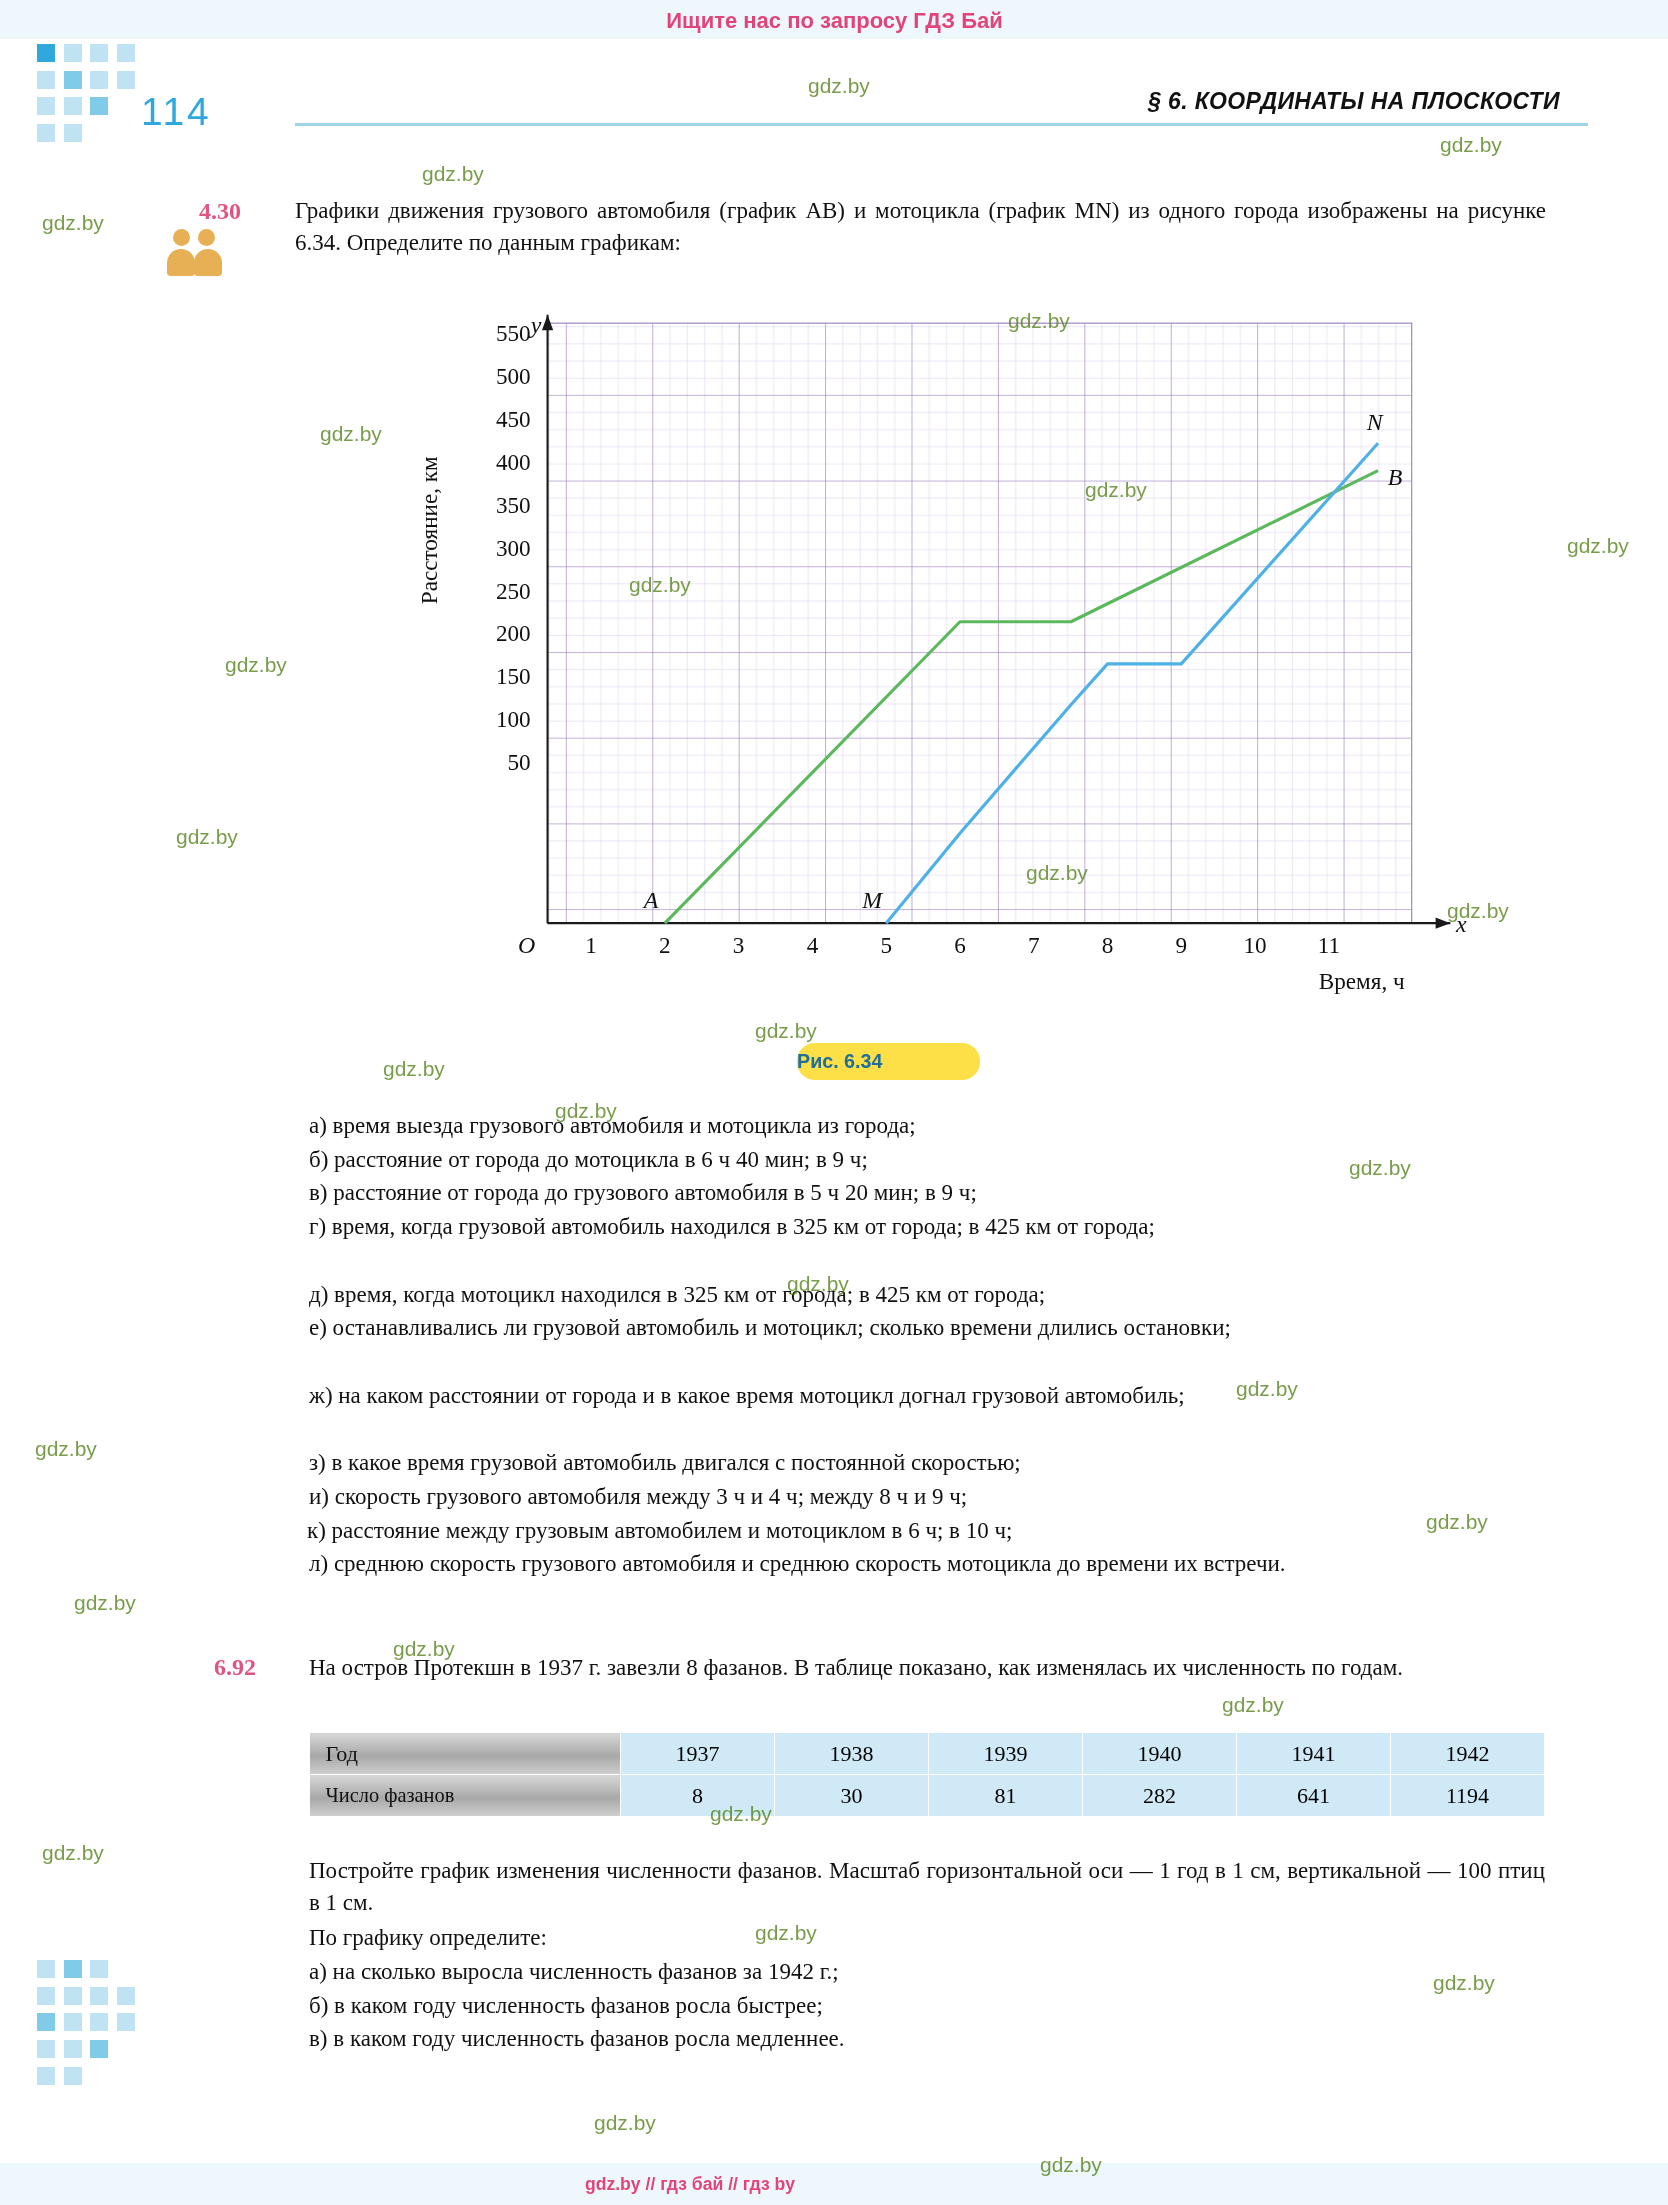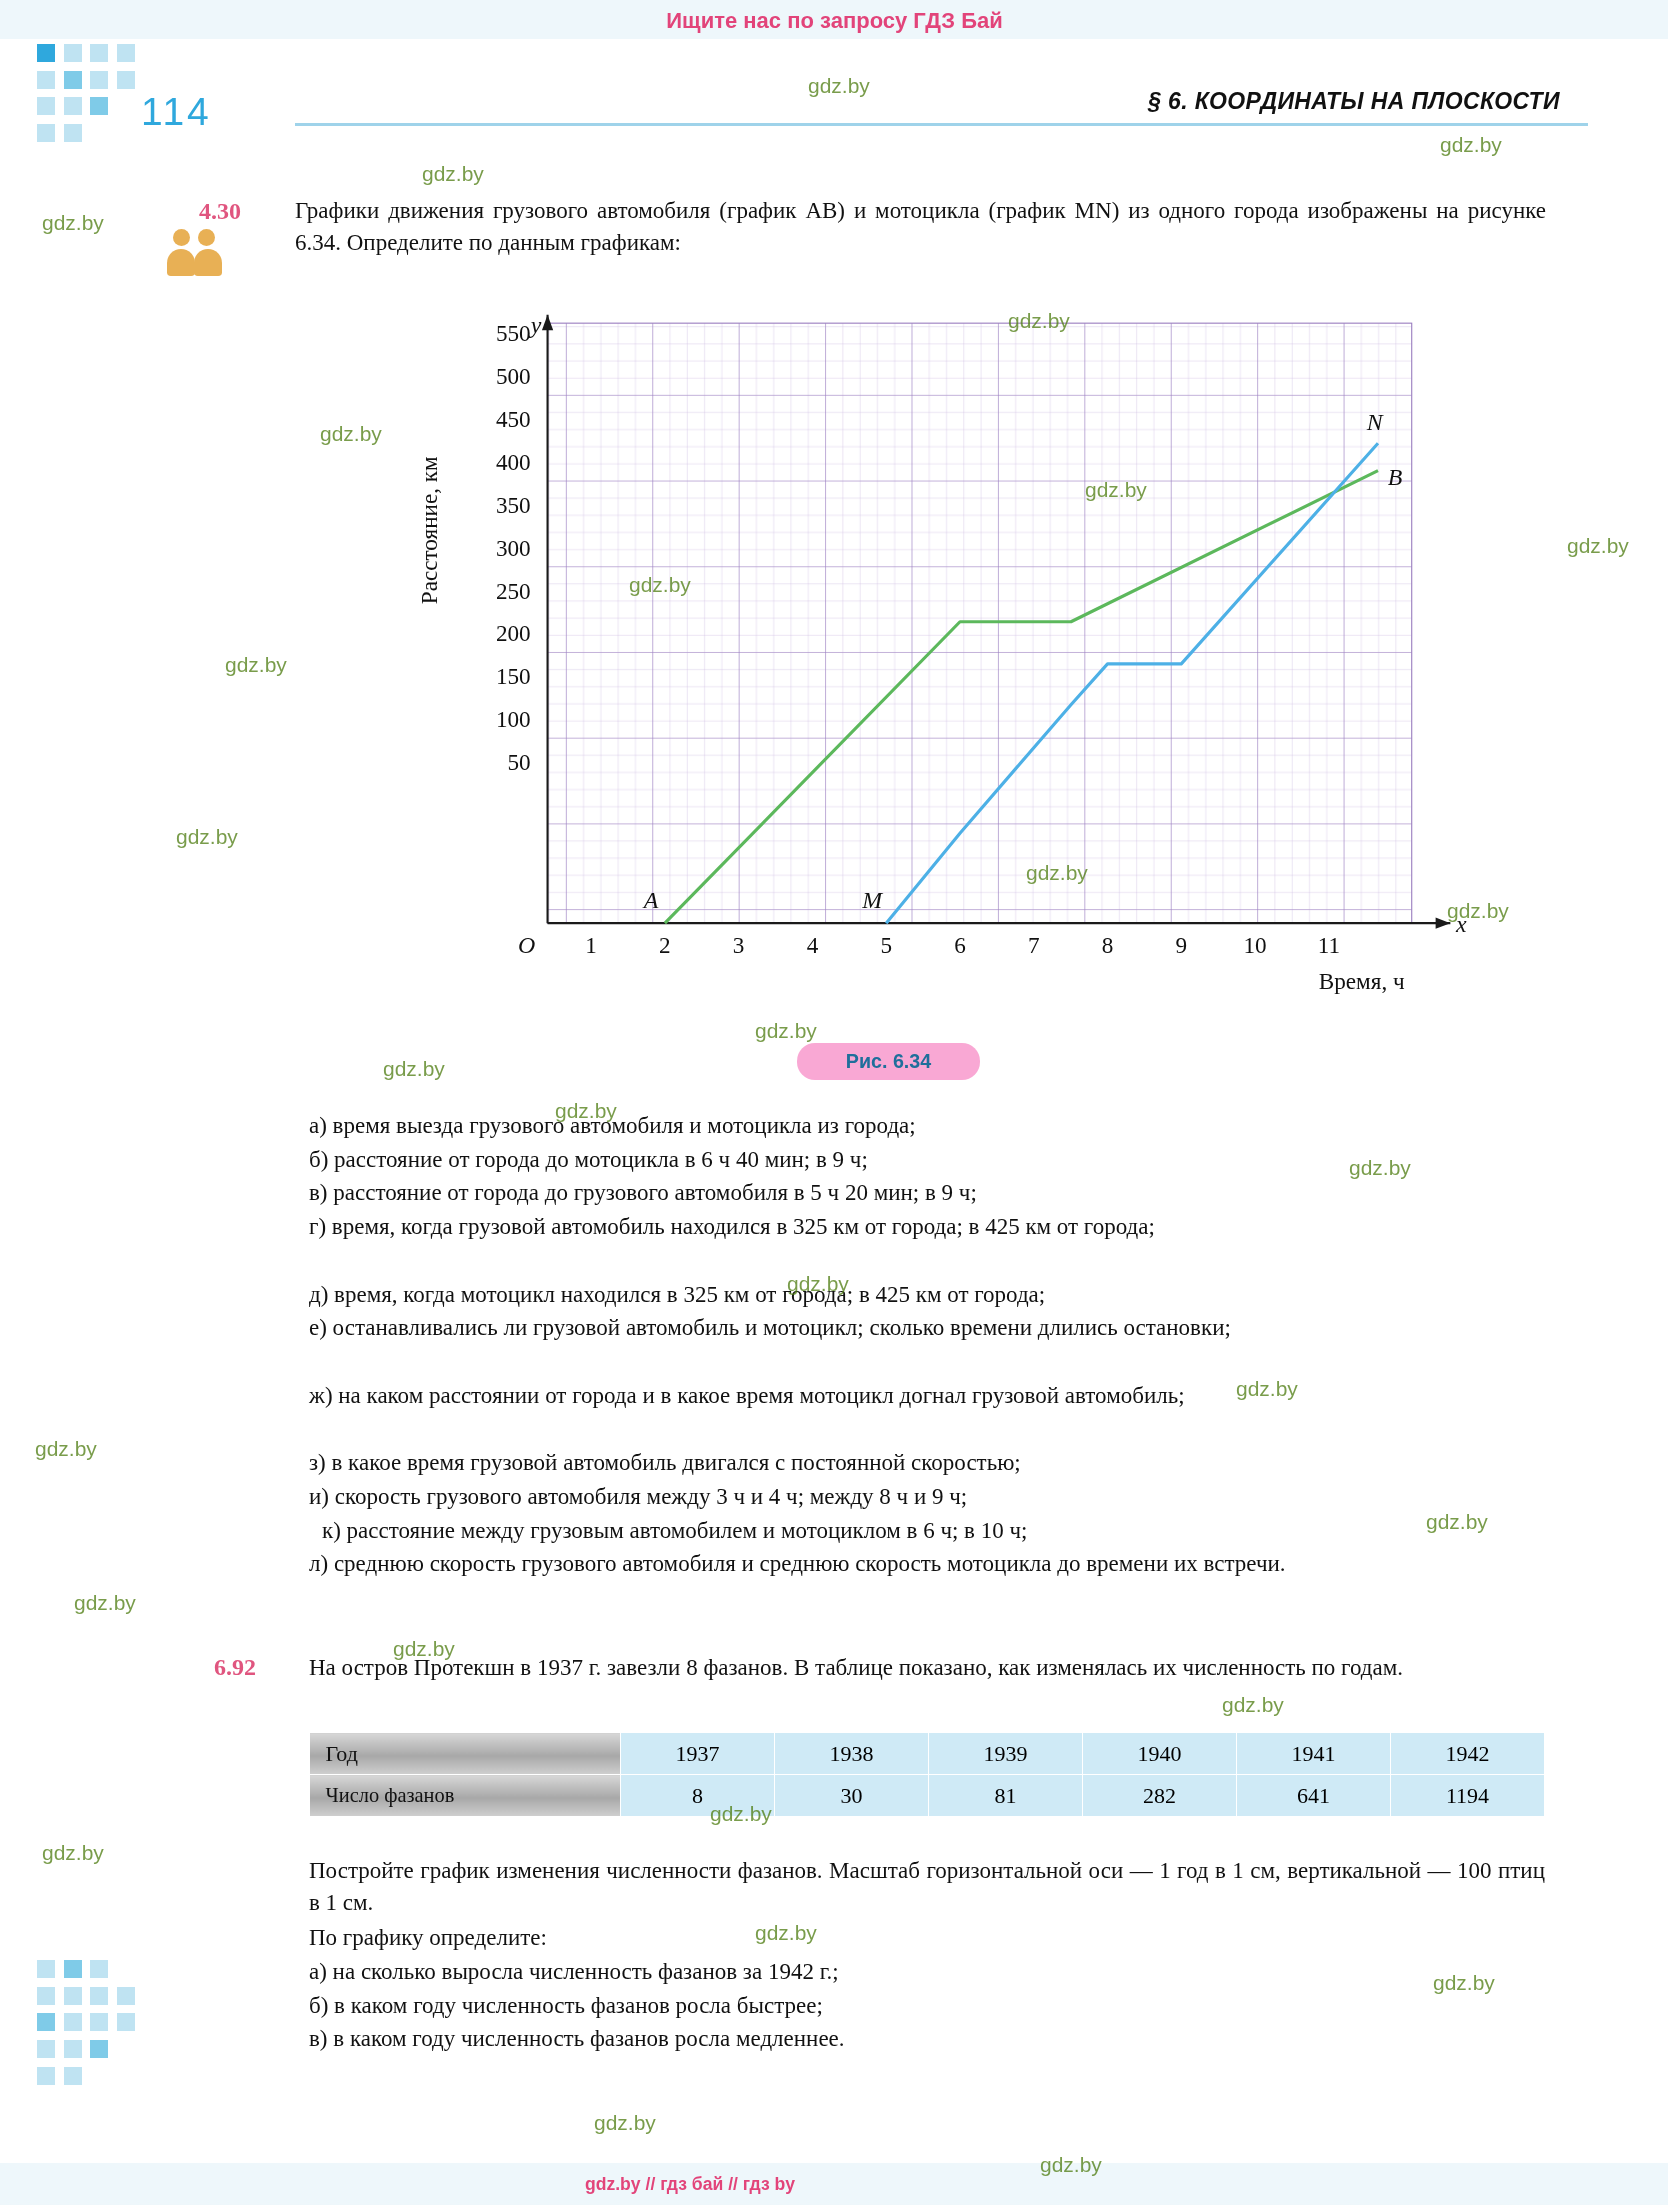--- a/index.html
+++ b/index.html
@@ -62,23 +62,23 @@
   
   .para{
     position:absolute;
     font-size:23px;line-height:32px;color:#111;
     text-align:justify;
   }
   
   .figure{position:absolute;left:393px;top:309px;width:1096px;height:759px;}
   .figcap{
     position:absolute;left:797px;top:1043px;
-    width:183px;height:37px;border-radius:18px;background:#f9a8d4;
+    width:183px;height:37px;border-radius:18px;background:#fde047;
     font-family:"Liberation Sans", sans-serif;font-size:19.7px;font-weight:bold;color:#1f6f9b;
-    text-align:center;line-height:37px;
+    text-align:left;line-height:37px;
   }
   
   .tbl{
     position:absolute;left:309px;top:1732px;width:1236px;
     border-collapse:collapse;
     font-family:"Liberation Serif", serif;font-size:22px;
   }
   .tbl td{
     border:1.4px solid #ffffff;
     height:39px;text-align:center;
@@ -219,21 +219,21 @@
 
 <div class="para" style="left:309px;top:1110px;width:1236px;">а) время выезда грузового автомобиля и мотоцикла из города;</div>
 <div class="para" style="left:309px;top:1144px;width:1236px;">б) расстояние от города до мотоцикла в 6 ч 40 мин; в 9 ч;</div>
 <div class="para" style="left:309px;top:1177px;width:1236px;">в) расстояние от города до грузового автомобиля в 5 ч 20 мин; в 9 ч;</div>
 <div class="para" style="left:309px;top:1211px;width:1236px;">г) время, когда грузовой автомобиль находился в 325 км от города; в 425 км от города;</div>
 <div class="para" style="left:309px;top:1279px;width:1236px;">д) время, когда мотоцикл находился в 325 км от города; в 425 км от города;</div>
 <div class="para" style="left:309px;top:1312px;width:1236px;">е) останавливались ли грузовой автомобиль и мотоцикл; сколько времени длились остановки;</div>
 <div class="para" style="left:309px;top:1380px;width:1236px;">ж) на каком расстоянии от города и в какое время мотоцикл догнал грузовой автомобиль;</div>
 <div class="para" style="left:309px;top:1447px;width:1236px;">з) в какое время грузовой автомобиль двигался с постоянной скоростью;</div>
 <div class="para" style="left:309px;top:1481px;width:1236px;">и) скорость грузового автомобиля между 3 ч и 4 ч; между 8 ч и 9 ч;</div>
-<div class="para" style="left:322px;top:1515px;width:1236px;">к) расстояние между грузовым автомобилем и мотоциклом в 6 ч; в 10 ч;</div>
+<div class="para" style="left:307px;top:1515px;width:1236px;">к) расстояние между грузовым автомобилем и мотоциклом в 6 ч; в 10 ч;</div>
 <div class="para" style="left:309px;top:1548px;width:1236px;">л) среднюю скорость грузового автомобиля и среднюю скорость мотоцикла до времени их встречи.</div>
 
 <div class="exnum" style="left:214px;top:1654px;">6.92</div>
 <div class="para" style="left:309px;top:1652px;width:1236px;">На остров Протекшн в 1937 г. завезли 8 фазанов. В таблице показано, как изменялась их численность по годам.</div>
 
 <table class="tbl">
   <tbody>
       <tr>
     <td class="hd">Год</td>
     <td class="v">1937</td>

